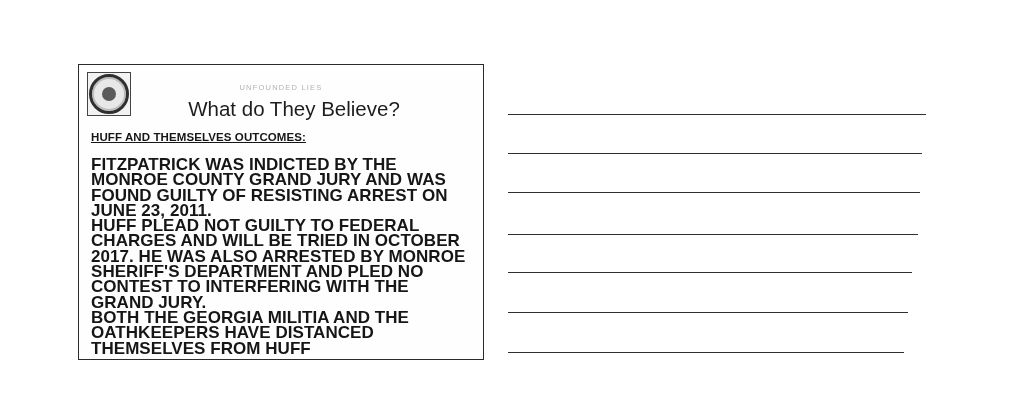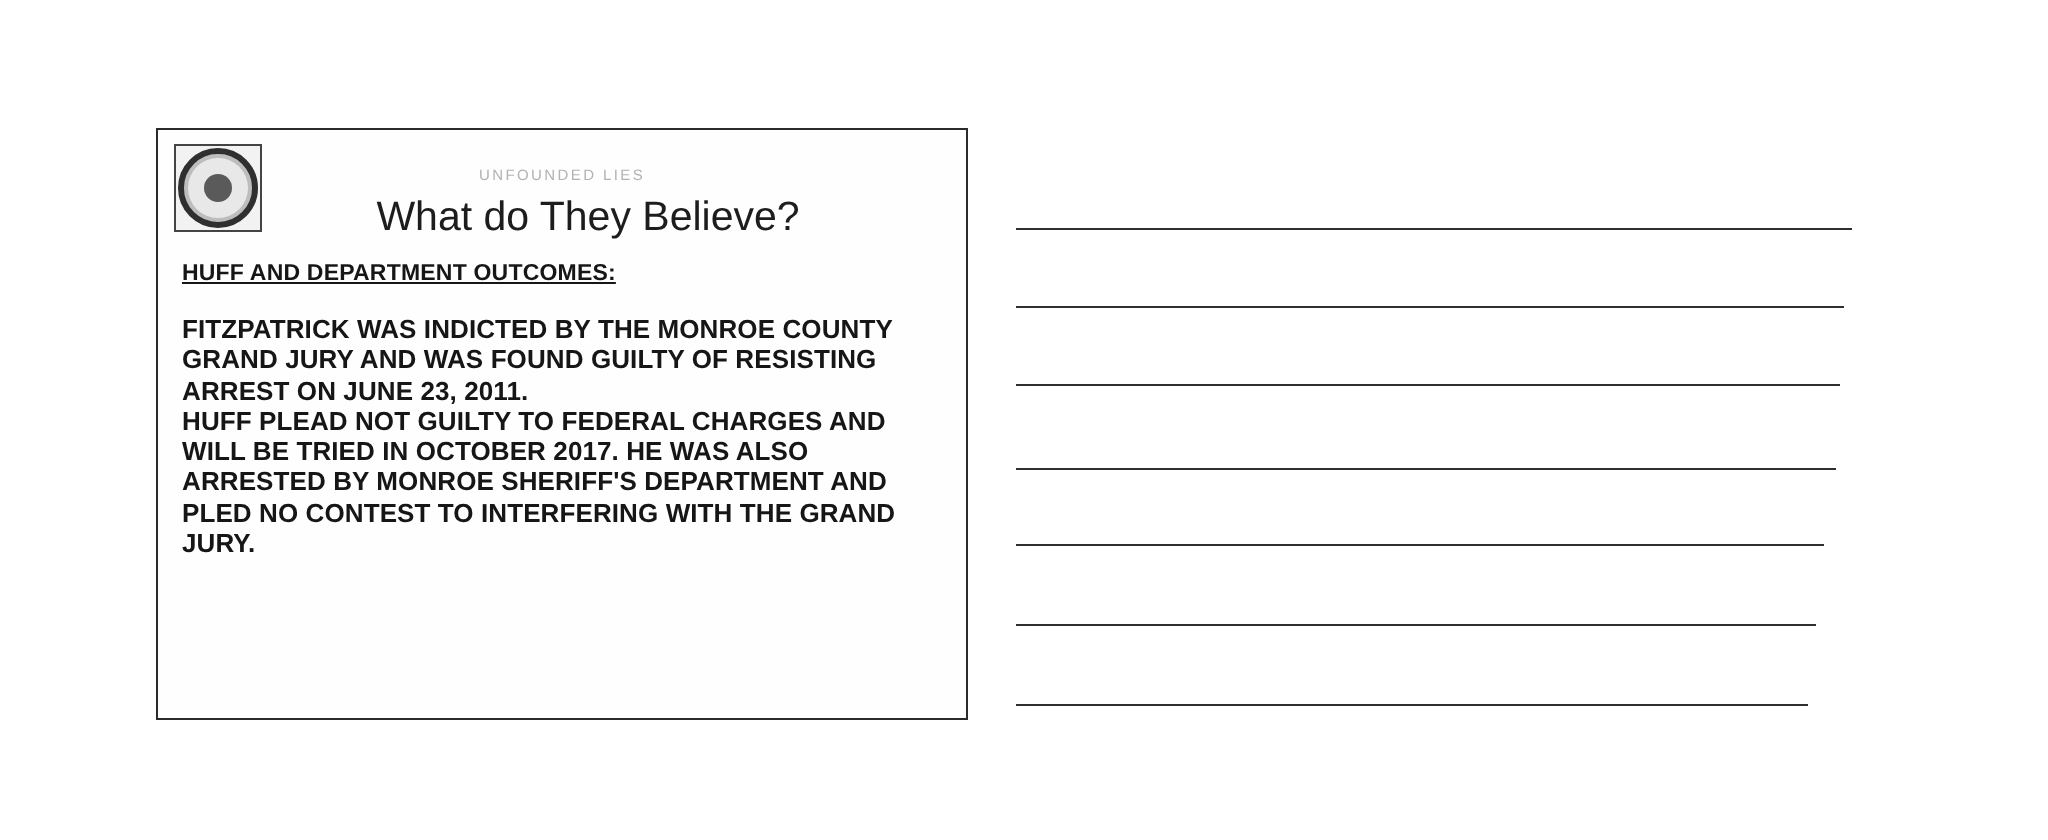--- a/index.html
+++ b/index.html
@@ -141,21 +141,21 @@
     text-decoration: underline;
     letter-spacing: 0.1px;
   }
 
   
   #body-block {
     position: absolute;
     left: 12px;
     top: 92px;
     right: 16px;
-    font-size: 13px;
+    font-size: 17px;
     font-weight: bold;
     line-height: 15.3px;
     color: #161616;
     letter-spacing: 0.05px;
   }
   #body-block p {
     margin: 0;
   }
   #body-block p.gap {
     margin-top: 0;
@@ -185,25 +185,26 @@
     <span class="seal-inner">
       <span class="seal-core"></span>
     </span>
   </div>
 
 
   <div id="kicker">UNFOUNDED LIES</div>
 
   <div id="slide-title">What do They Believe?</div>
 
-  <div id="subheading">HUFF AND DEPARTMENT OUTCOMES:</div>
+  <div id="subheading">HUFF AND THEMSELVES OUTCOMES:</div>
 
   <div id="body-block">
     <p>FITZPATRICK WAS INDICTED BY THE MONROE COUNTY GRAND JURY AND WAS FOUND GUILTY OF RESISTING ARREST ON JUNE 23, 2011.</p>
     <p class="gap">HUFF PLEAD NOT GUILTY TO FEDERAL CHARGES AND WILL BE TRIED IN OCTOBER 2017. HE WAS ALSO ARRESTED BY MONROE SHERIFF'S DEPARTMENT AND PLED NO CONTEST TO INTERFERING WITH THE GRAND JURY.</p>
+    <p class="gap">BOTH THE GEORGIA MILITIA AND THE OATHKEEPERS HAVE DISTANCED THEMSELVES FROM HUFF</p>
   </div>
 </div>
 
 <div id="ruled-area">
     <div class="ruled-line" style="top: 50px; width: 418px;"></div>
     <div class="ruled-line" style="top: 89px; width: 414px;"></div>
     <div class="ruled-line" style="top: 128px; width: 412px;"></div>
     <div class="ruled-line" style="top: 170px; width: 410px;"></div>
     <div class="ruled-line" style="top: 208px; width: 404px;"></div>
     <div class="ruled-line" style="top: 248px; width: 400px;"></div>

